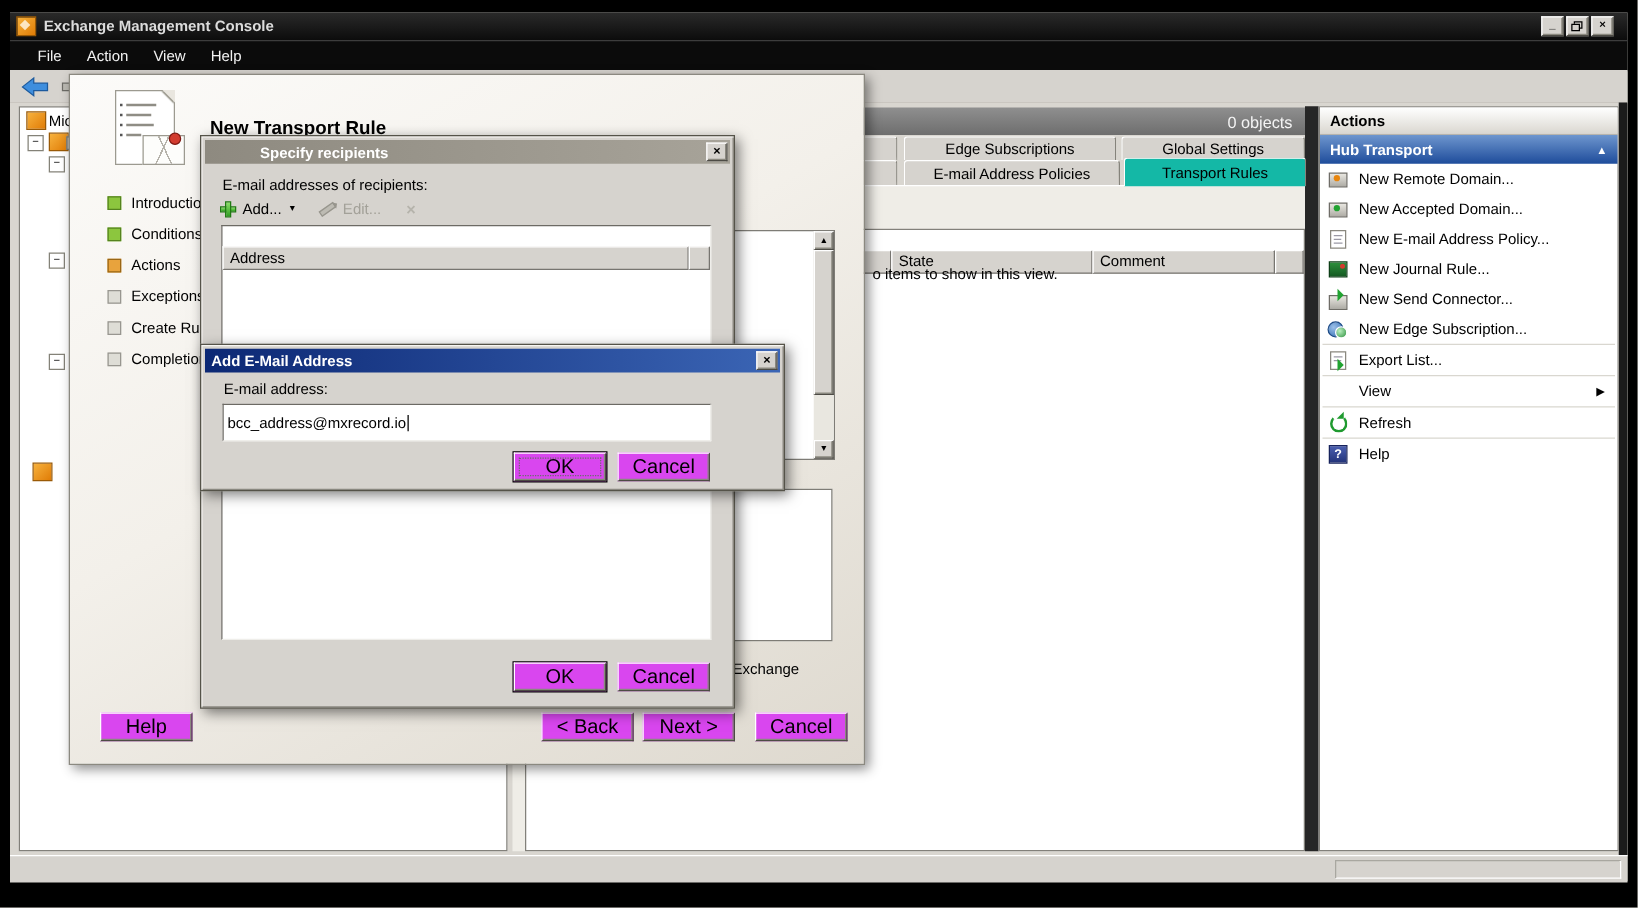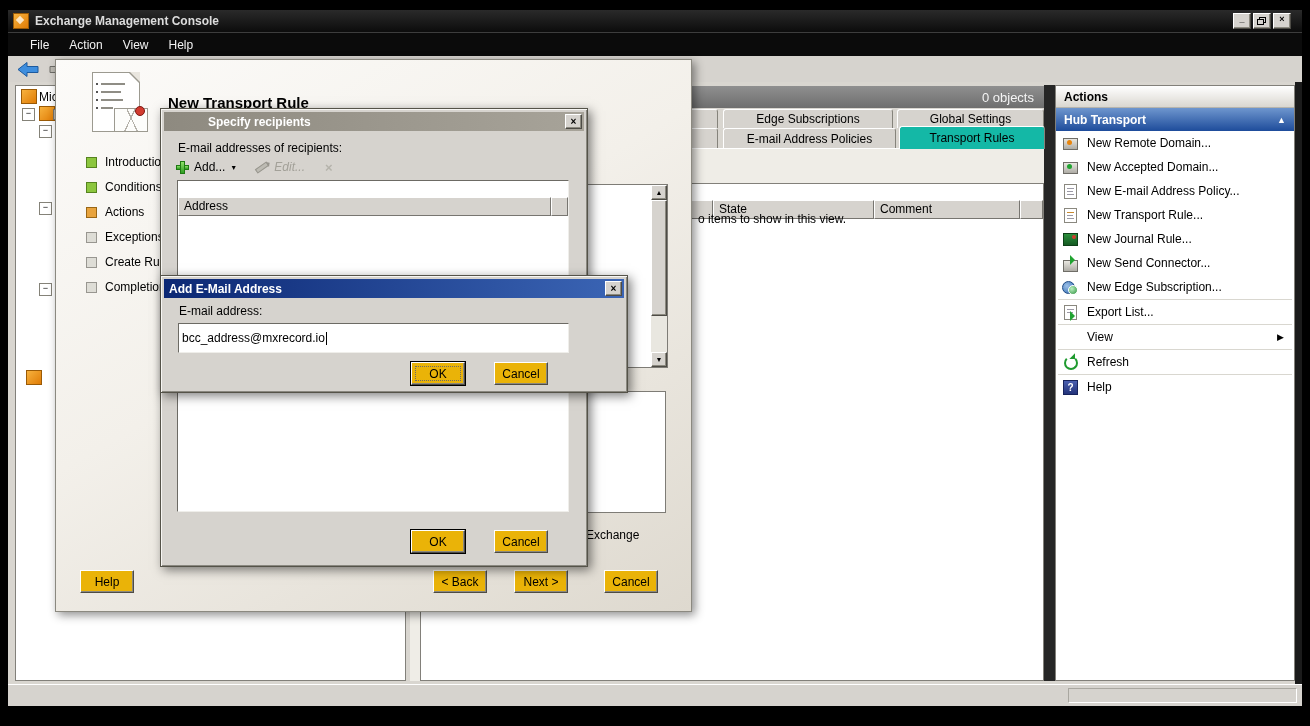--- a/index.html
+++ b/index.html
@@ -89,22 +89,22 @@
   .step-bullet.pending{background:#deddd6;border-color:#989690;}
   .frag-a{position:absolute;left:528px;top:124px;width:82px;height:182px;background:#fff;border:1px solid #7e7c76;}
   .frag-b{position:absolute;left:520px;top:331px;width:88px;height:120px;background:#fff;border:1px solid #7e7c76;}
   .frag-text{position:absolute;left:530px;top:468px;}
   .sb{position:absolute;right:0;top:0;bottom:0;width:16px;background:#e9e7e0;}
   .sb-btn{position:absolute;left:0;width:16px;height:15px;background:#d6d3ce;border:1px solid;border-color:#fff #4d4b45 #4d4b45 #fff;
           box-shadow:inset -1px -1px 0 #8b897f;font-size:7px;line-height:13px;text-align:center;box-sizing:border-box;}
   .sb-thumb{position:absolute;left:0;top:15px;width:16px;height:116px;background:#d6d3ce;border:1px solid;border-color:#fff #4d4b45 #4d4b45 #fff;
             box-shadow:inset -1px -1px 0 #8b897f;box-sizing:border-box;}
   
-  .btn{position:absolute;width:54px;height:23px;background:#eab308;border:1px solid;border-color:#fff #4d4b45 #4d4b45 #fff;
-       box-shadow:inset -1px -1px 0 #8b897f;display:flex;align-items:center;justify-content:center;box-sizing:border-box;font-size:12px;}
+  .btn{position:absolute;width:74px;height:23px;background:#d946ef;border:1px solid;border-color:#fff #4d4b45 #4d4b45 #fff;
+       box-shadow:inset -1px -1px 0 #8b897f;display:flex;align-items:center;justify-content:center;box-sizing:border-box;font-size:16px;}
   .btn.default{box-shadow:0 0 0 1px #000,inset -1px -1px 0 #8b897f;}
   .btn.focusdot::after{content:"";position:absolute;inset:3px;border:1px dotted #6b6b6b;}
   
   .dlg{position:absolute;background:#d6d3ce;border:1px solid #555349;
        box-shadow:inset 1px 1px 0 #f7f6f3,inset -1px -1px 0 #8a8880,3px 3px 10px rgba(0,0,0,.5);}
   .dlg1{left:152px;top:98px;width:426px;height:457px;z-index:20;}
   .dlg2{left:152px;top:265px;width:426px;height:116px;z-index:30;padding-left:40px;}
   .dlg-title{position:absolute;left:3px;right:3px;top:3px;height:19px;display:flex;align-items:center;
              color:#fff;font-weight:bold;padding-left:5px;}
   .dlg1 .dlg-title{background:linear-gradient(90deg,#8e8a80,#a7a399);padding-left:44px;}
@@ -112,21 +112,21 @@
   .dlg-x{position:absolute;right:2px;top:2px;width:17px;height:15px;background:#d6d3ce;border:1px solid;border-color:#fff #4d4b45 #4d4b45 #fff;
          box-shadow:inset -1px -1px 0 #8b897f;color:#000;font-size:10px;font-weight:bold;line-height:13px;text-align:center;box-sizing:border-box;}
   .addr-list{position:absolute;left:16px;top:71px;width:392px;height:332px;background:#fff;border:1px solid;
              border-color:#6c6a64 #efeeea #efeeea #6c6a64;box-sizing:border-box;}
   .tool-row{position:absolute;left:15px;top:48px;height:20px;display:flex;align-items:center;gap:5px;}
   .plus-icon{width:13px;height:13px;position:relative;}
   .plus-icon::before{content:"";position:absolute;left:0;top:4px;width:13px;height:5px;background:linear-gradient(#8ee06a,#2f9e22);border:1px solid #1f7a12;box-sizing:border-box;}
   .plus-icon::after{content:"";position:absolute;left:4px;top:0;width:5px;height:13px;background:linear-gradient(#8ee06a,#2f9e22);border:1px solid #1f7a12;box-sizing:border-box;}
   .pencil{width:12px;height:3px;background:#bdbbb3;border:1px solid #97958d;transform:rotate(-35deg);position:relative;}
   .pencil::after{content:"";position:absolute;right:-6px;top:-1px;border:3px solid transparent;border-left-color:#97958d;}
-  .disabled-label{color:#a3a199;font-style:italic;}
+  .disabled-label{color:#a3a199;}
   .del-x{font-size:13px;font-weight:bold;color:#b5b3ab;}
   .input{position:absolute;left:17px;top:47px;width:391px;height:30px;background:#fff;border:1px solid;
          border-color:#6c6a64 #efeeea #efeeea #6c6a64;box-sizing:border-box;display:flex;align-items:center;padding:0 3px;}
   .caret{width:1px;height:13px;background:#000;margin-left:1px;}
   .field-label{position:absolute;left:18px;top:28px;}
   .arrow-svg{display:block;}
 </style>
 </head>
 <body>
 
@@ -229,30 +229,20 @@
     </div>
     <div class="act-item">
       <span class="ico">
           <span class="ico-doc">
             <i style="top:3px;width:7px;"></i>
             <i style="top:6px;width:6px;"></i>
             <i style="top:9px;width:7px;"></i>
           </span>
         </span>
       <span>New E-mail Address Policy...</span>
-    </div>
-    <div class="act-item">
-      <span class="ico">
-          <span class="ico-doc">
-            <i style="top:3px;width:7px;background:#c98a2f;"></i>
-            <i style="top:6px;width:6px;"></i>
-            <i style="top:9px;width:7px;"></i>
-          </span>
-        </span>
-      <span>New Transport Rule...</span>
     </div>
     <div class="act-item">
       <span class="ico">
           <span class="ico-book"></span>
         </span>
       <span>New Journal Rule...</span>
     </div>
     <div class="act-item">
       <span class="ico">
           <span class="ico-block" style="top:5px;"></span>

